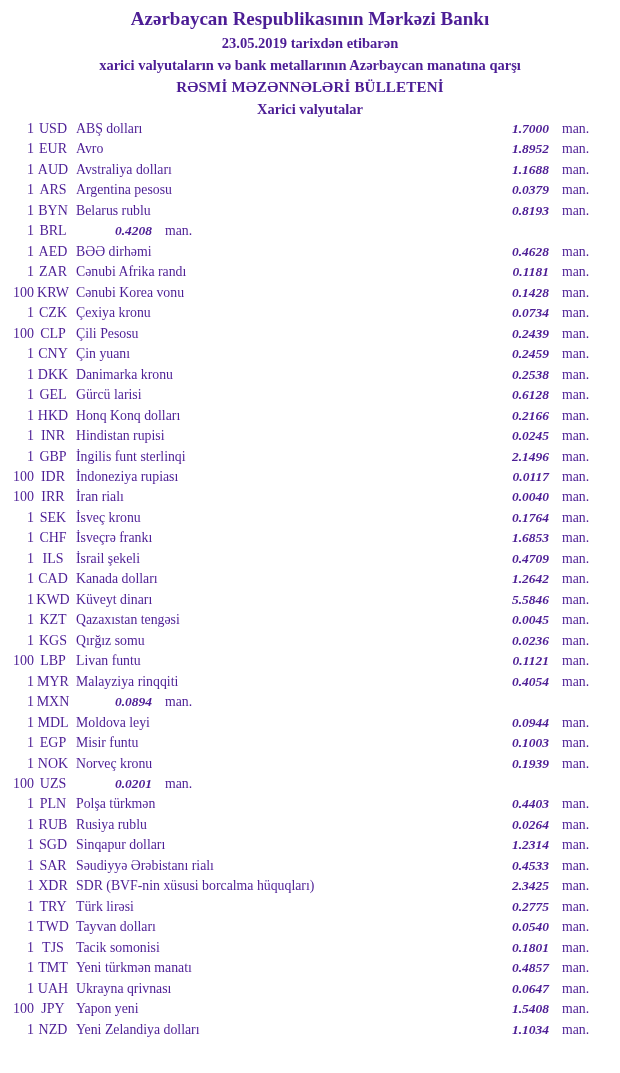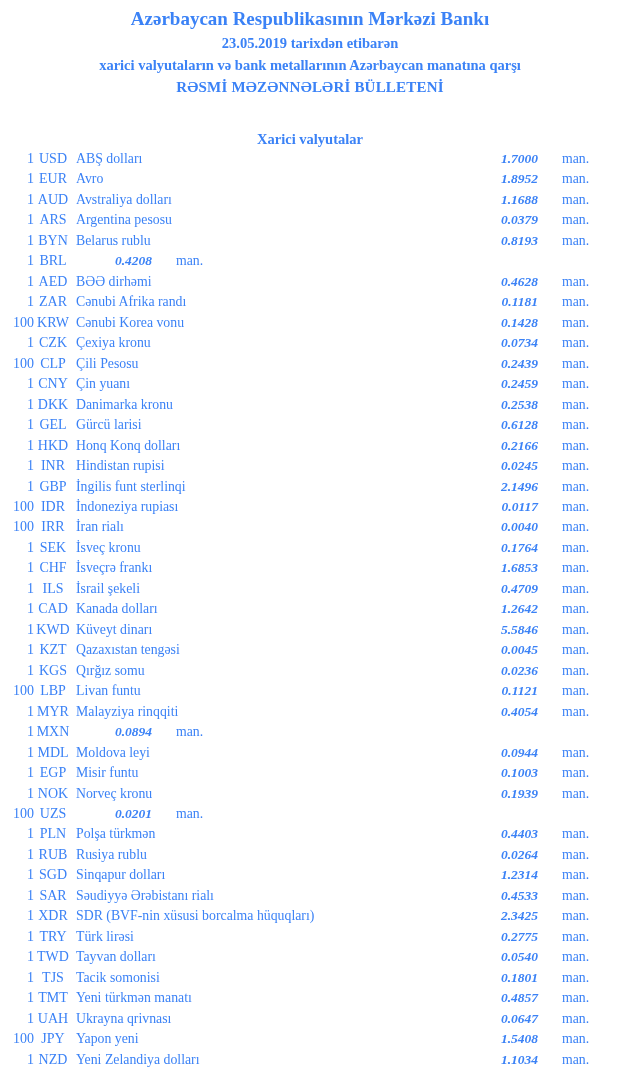--- a/index.html
+++ b/index.html
@@ -5,21 +5,21 @@
   html, body {
     margin: 0;
     padding: 0;
     background: #ffffff;
   }
   .page {
     position: relative;
     width: 620px;
     height: 1073px;
     background: #ffffff;
-    color: #3b82f6;
+    color: #4c1d95;
     font-family: "Liberation Serif", serif;
     overflow: hidden;
   }
   .header {
     text-align: center;
     padding-top: 6px;
   }
   .h-title {
     font-size: 19px;
     font-weight: bold;
@@ -39,21 +39,20 @@
     font-size: 15px;
     font-weight: bold;
     line-height: 23px;
     letter-spacing: 0.2px;
   }
   .section-title {
     text-align: center;
     font-size: 14.5px;
     font-weight: bold;
     line-height: 20px;
-    margin-top: 30px;
   }
   .rates-table {
     margin-top: 2px;
   }
   .row {
     display: flex;
     align-items: baseline;
     height: 20.47px;
     font-size: 13.5px;
     padding-right: 22px;
@@ -81,21 +80,21 @@
     flex: none;
     width: 80px;
     text-align: right;
     font-weight: bold;
     font-style: italic;
     font-size: 13.5px;
   }
   .cell-unit {
     flex: none;
     width: 36px;
-    padding-left: 24px;
+    padding-left: 13px;
     text-align: left;
     font-size: 13.8px;
   }
 </style>
 </head>
 <body>
 
 <div class="page">
 
   <div class="header">

